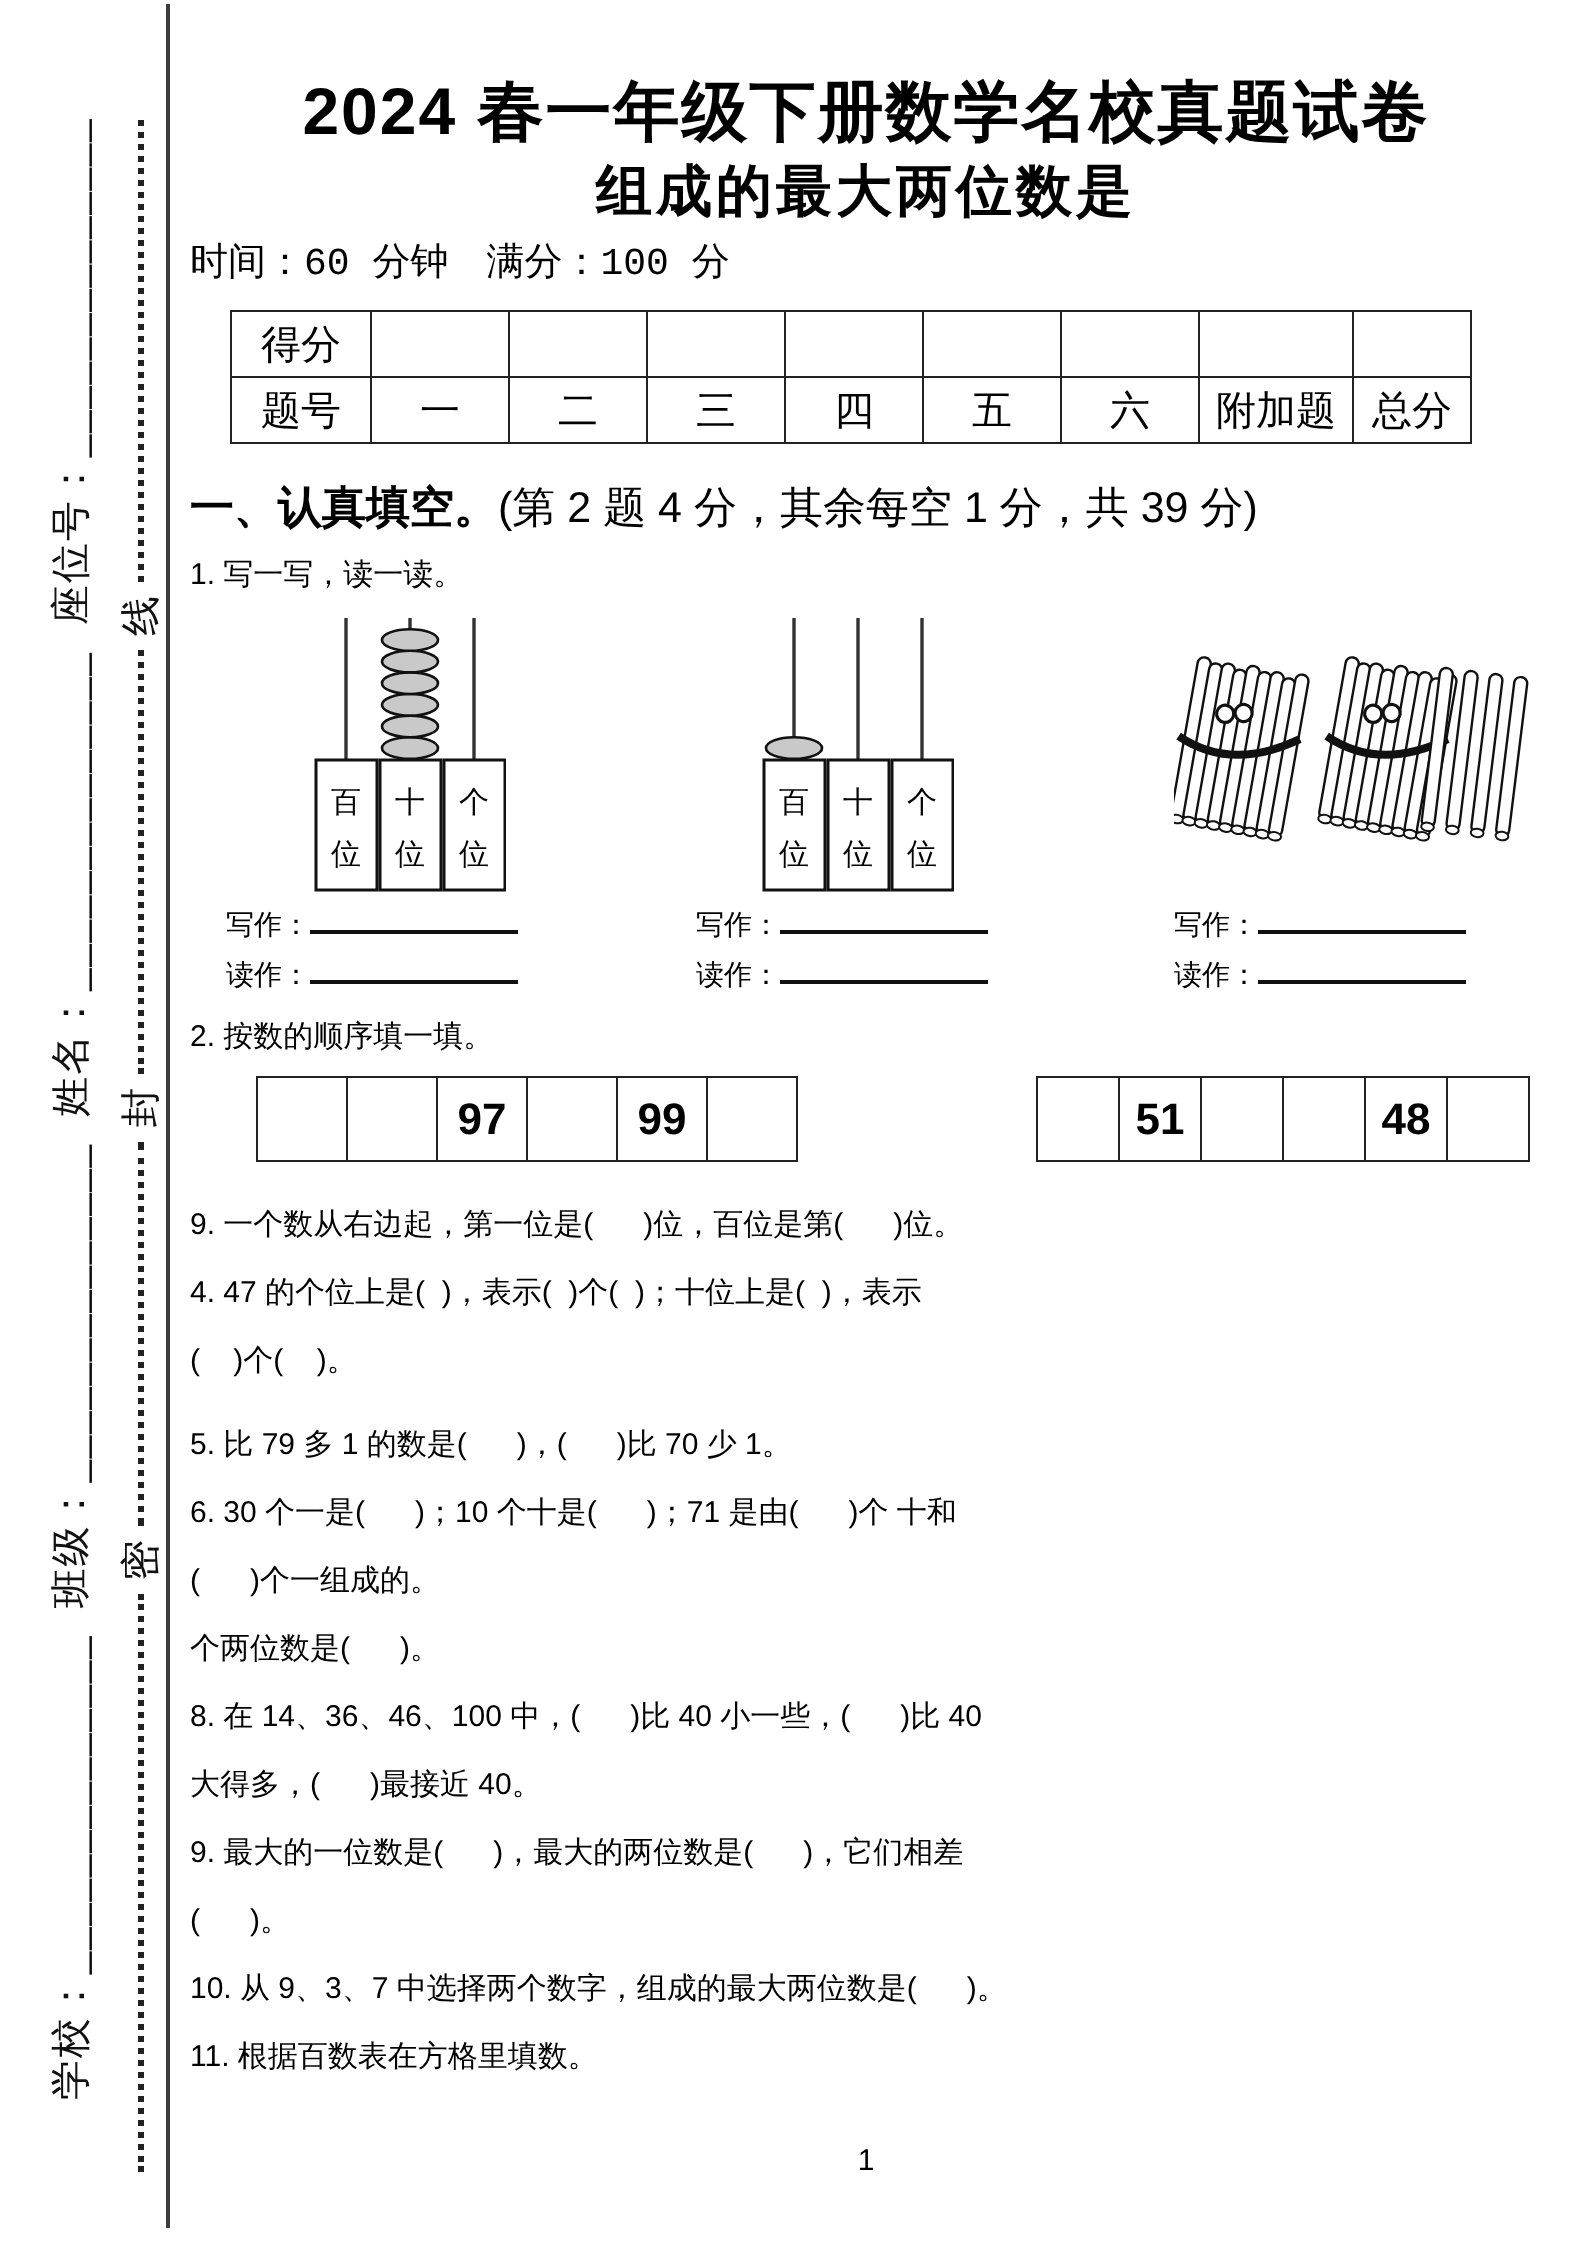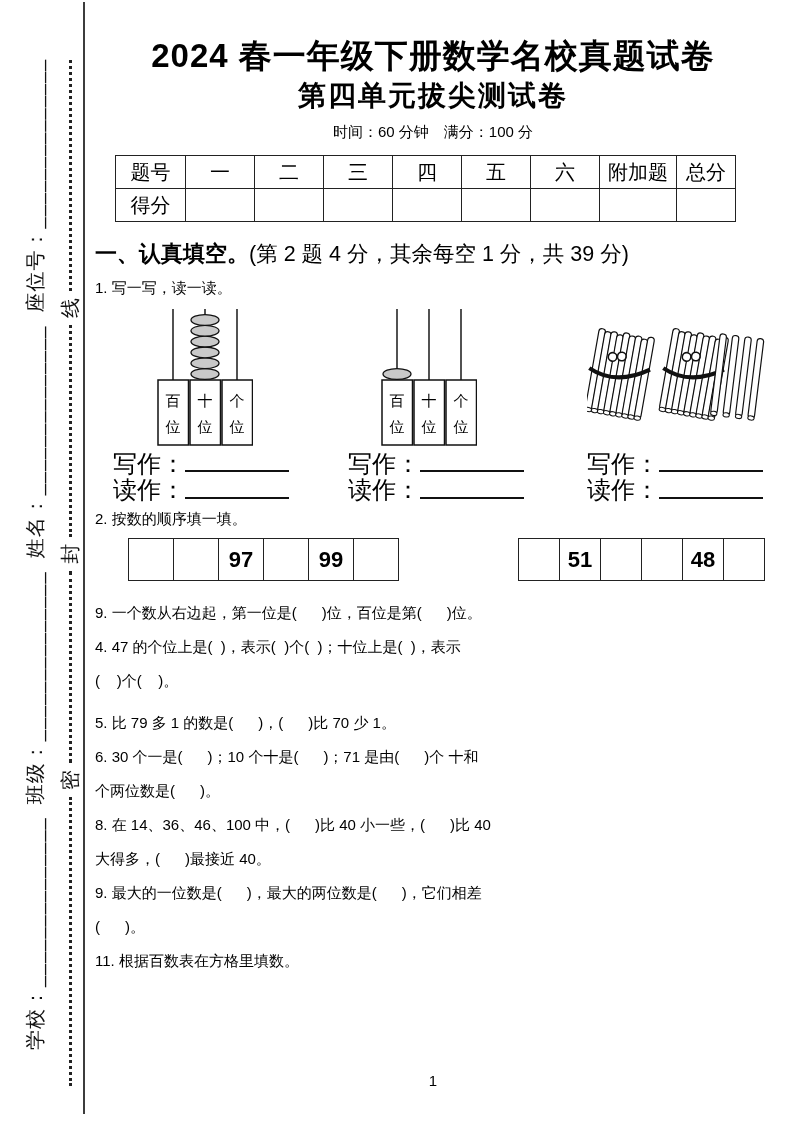--- a/index.html
+++ b/index.html
@@ -18,36 +18,36 @@
     position:absolute; left:58px; top:1093px; width:1040px; height:24px;
     transform:rotate(-90deg); transform-origin:0 0;
     display:flex; align-items:center; font-size:20px; color:#111;
   }
   .seal-line .dots { border-top:3px dotted #222; height:0; margin:0 7px; }
   .seal-line .d1 { flex:30; } .seal-line .d2 { flex:20; } .seal-line .d3 { flex:22; } .seal-line .d4 { flex:24; }
   
   .content { position:absolute; left:95px; top:0; width:676px; height:1056px; }
   .title { margin:36px 0 0 0; text-align:center; font-size:33px; font-weight:bold; line-height:40px; letter-spacing:1px; }
   .subtitle { margin:2px 0 0 0; text-align:center; font-size:28px; font-weight:bold; line-height:36px; letter-spacing:2px; }
-  .exam-info { margin-top:5px; text-align:center; font-size:15px; line-height:26px; }
+  .exam-info { margin-top:5px; text-align:left; font-size:19px; line-height:26px;font-family:Liberation Mono, monospace; }
   table.score { border-collapse:collapse; margin:10px 0 0 20px; table-layout:fixed; }
   table.score td { border:1.8px solid #222; height:32px; text-align:center; font-size:20px; padding:0; overflow:hidden; }
   .sec-heading { margin-top:15px; font-size:21.5px; line-height:33px; white-space:pre; }
   .sec-heading .b { font-weight:bold; font-size:22px;margin-top:43px; }
   .qline { font-size:15px; line-height:34px; white-space:pre; }
   .gap-after { margin-bottom:8px; }
   
   .figures { position:relative; height:140px; margin-top:2px; }
   .fig-abacus1 { position:absolute; left:62px; top:0; }
   .fig-abacus2 { position:absolute; left:286px; top:0; }
   .fig-sticks  { position:absolute; left:492px; top:16px; }
   
   .write-read { position:relative; height:52px; margin-top:3px; }
   .wr-col { position:absolute; top:0; }
-  .wr-line { font-size:24px; line-height:25px; }
+  .wr-line { font-size:14px; line-height:25px; }
   .blank { display:inline-block; width:104px; height:0.85em; border-bottom:2px solid #111; }
   
   .seq-wrap { position:relative; height:52px; margin:2px 0 6px 0; }
   table.seq { border-collapse:collapse; position:absolute; top:0;font-weight:bold; }
   table.seq td { border:1.7px solid #222; width:44px; height:41px; text-align:center; font-size:22px; padding:0; }
   table.seq.t1 { left:33px; }
   table.seq.t2 { left:423px;border-radius:21px; }
   table.seq.t2 td { width:40px; }
   .page-num { position:absolute; left:0; width:100%; top:1072px; text-align:center; font-size:15px; }
 </style>
@@ -64,57 +64,57 @@
     <span class="dots d2"></span>
     <span class="seal-char">封</span>
     <span class="dots d3"></span>
     <span class="seal-char">线</span>
     <span class="dots d4"></span>
   </div>
 
   <div class="content">
 
     <div class="title">2024 春一年级下册数学名校真题试卷</div>
-    <div class="subtitle">第四单元拔尖测试卷</div>
+    <div class="subtitle">组成的最大两位数是</div>
     <div class="exam-info">时间：60 分钟　满分：100 分</div>
 
     <table class="score">
       <colgroup>
         <col style="width:70px">
           <col style="width:69px">
           <col style="width:69px">
           <col style="width:69px">
         <col style="width:69px">
           <col style="width:69px">
           <col style="width:69px">
           <col style="width:77px">
           <col style="width:59px">
       </colgroup>
       <tbody>
           <tr>
+        <td>得分</td>
+        <td></td>
+        <td></td>
+        <td></td>
+        <td></td>
+        <td></td>
+        <td></td>
+        <td></td>
+        <td></td>
+      </tr>
+      <tr>
         <td>题号</td>
         <td>一</td>
         <td>二</td>
         <td>三</td>
         <td>四</td>
         <td>五</td>
         <td>六</td>
         <td>附加题</td>
         <td>总分</td>
-      </tr>
-      <tr>
-        <td>得分</td>
-        <td></td>
-        <td></td>
-        <td></td>
-        <td></td>
-        <td></td>
-        <td></td>
-        <td></td>
-        <td></td>
       </tr>
     </tbody>
       </table>
 
     <div class="sec-heading"><span class="b">一、认真填空。</span><span>(第 2 题 4 分，其余每空 1 分，共 39 分)</span></div>
 
     <div class="qline">1. 写一写，读一读。</div>
 
     <div class="figures">
       <svg class="fig-abacus1" id="abacus1" width="96" height="140" viewBox="0 0 96 140">
@@ -254,22 +254,24 @@
         </tr>
       </tbody>
         </table>
     </div>
 
     <div class="qline">9. 一个数从右边起，第一位是(      )位，百位是第(      )位。</div>
     <div class="qline">4. 47 的个位上是(  )，表示(  )个(  )；十位上是(  )，表示</div>
     <div class="qline gap-after">(    )个(    )。</div>
     <div class="qline">5. 比 79 多 1 的数是(      )，(      )比 70 少 1。</div>
     <div class="qline">6. 30 个一是(      )；10 个十是(      )；71 是由(      )个 十和</div>
+    <div class="qline">(      )个一组成的。</div>
     <div class="qline">个两位数是(      )。</div>
     <div class="qline">8. 在 14、36、46、100 中，(      )比 40 小一些，(      )比 40</div>
     <div class="qline">大得多，(      )最接近 40。</div>
     <div class="qline">9. 最大的一位数是(      )，最大的两位数是(      )，它们相差</div>
     <div class="qline">(      )。</div>
+    <div class="qline">10. 从 9、3、7 中选择两个数字，组成的最大两位数是(      )。</div>
     <div class="qline">11. 根据百数表在方格里填数。</div>
 
     <div class="page-num">1</div>
   </div>
 </div>
 
 </body></html>

